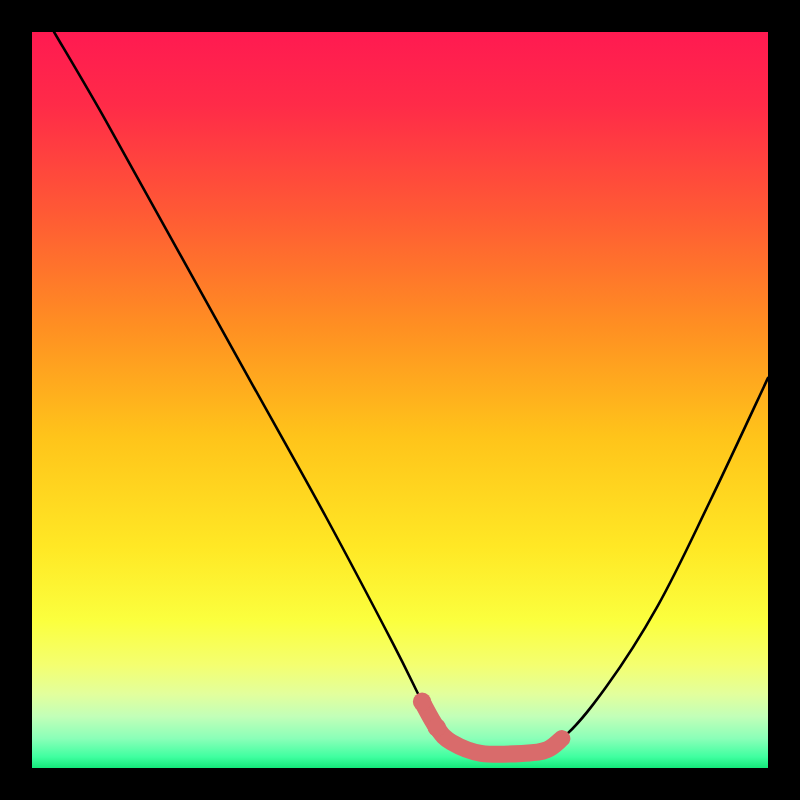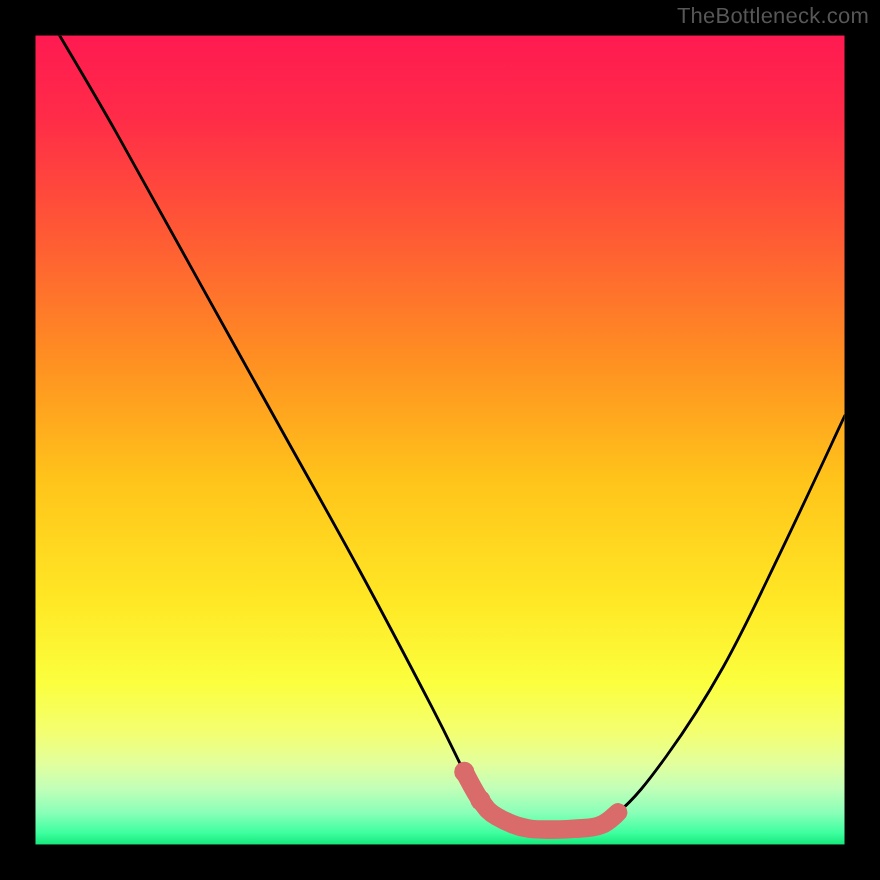--- a/index.html
+++ b/index.html
@@ -78,14 +78,13 @@
     <svg class="curves" viewBox="0 0 100 100" preserveAspectRatio="none">
       <path id="left-curve" fill="none" stroke-width="0.35" stroke-linecap="round" d="M 3 0 C 4.26 2.16, 6.9399999999999995 6.6000000000000005, 10 12 C 13.06 17.4, 16.4 23.52, 20 30 C 23.6 36.48, 26.4 41.52, 30 48 C 33.6 54.48, 36.58 59.7, 40 66 C 43.42 72.3, 46.66 78.5, 49 83 C 51.34 87.5, 51.92 88.93, 53 91 C 54.08 93.07, 54.28 93.51, 55 94.5 C 55.72 95.49, 55.92 95.87, 57 96.5 C 58.08 97.13, 59.2 97.73, 61 98 C 62.8 98.27, 65.92 98, 67 98" stroke="#000000"></path>
       <path id="right-curve" fill="none" stroke-width="0.35" stroke-linecap="round" d="M 67 98 C 67.9 97.64, 70.02 97.62, 72 96 C 73.98 94.38, 75.66 92.24, 78 89 C 80.34 85.76, 82.48 82.5, 85 78 C 87.52 73.5, 89.3 69.58, 92 64 C 94.7 58.42, 98.56 50.06, 100 47" stroke="#000000"></path>
       <path id="valley" fill="none" stroke-width="2.3" stroke-linecap="round" stroke-linejoin="round" d="M 53 91 C 53.36 91.63, 54.28 93.51, 55 94.5 C 55.72 95.49, 55.92 95.87, 57 96.5 C 58.08 97.13, 59.2 97.73, 61 98 C 62.8 98.27, 65.38 98.09, 67 98 C 68.62 97.91, 69.1 97.86, 70 97.5 C 70.9 97.14, 71.64 96.27, 72 96" stroke="#d96b6b"></path>
       <g id="dots">
           <circle cx="53" cy="91" r="1.25" fill="#d96b6b"></circle>
           <circle cx="55" cy="94.5" r="1.25" fill="#d96b6b"></circle>
         </g>
     </svg>
   </div>
-  <div class="watermark">TheBottleneck.com</div>
 </div>
 
 </body></html>

